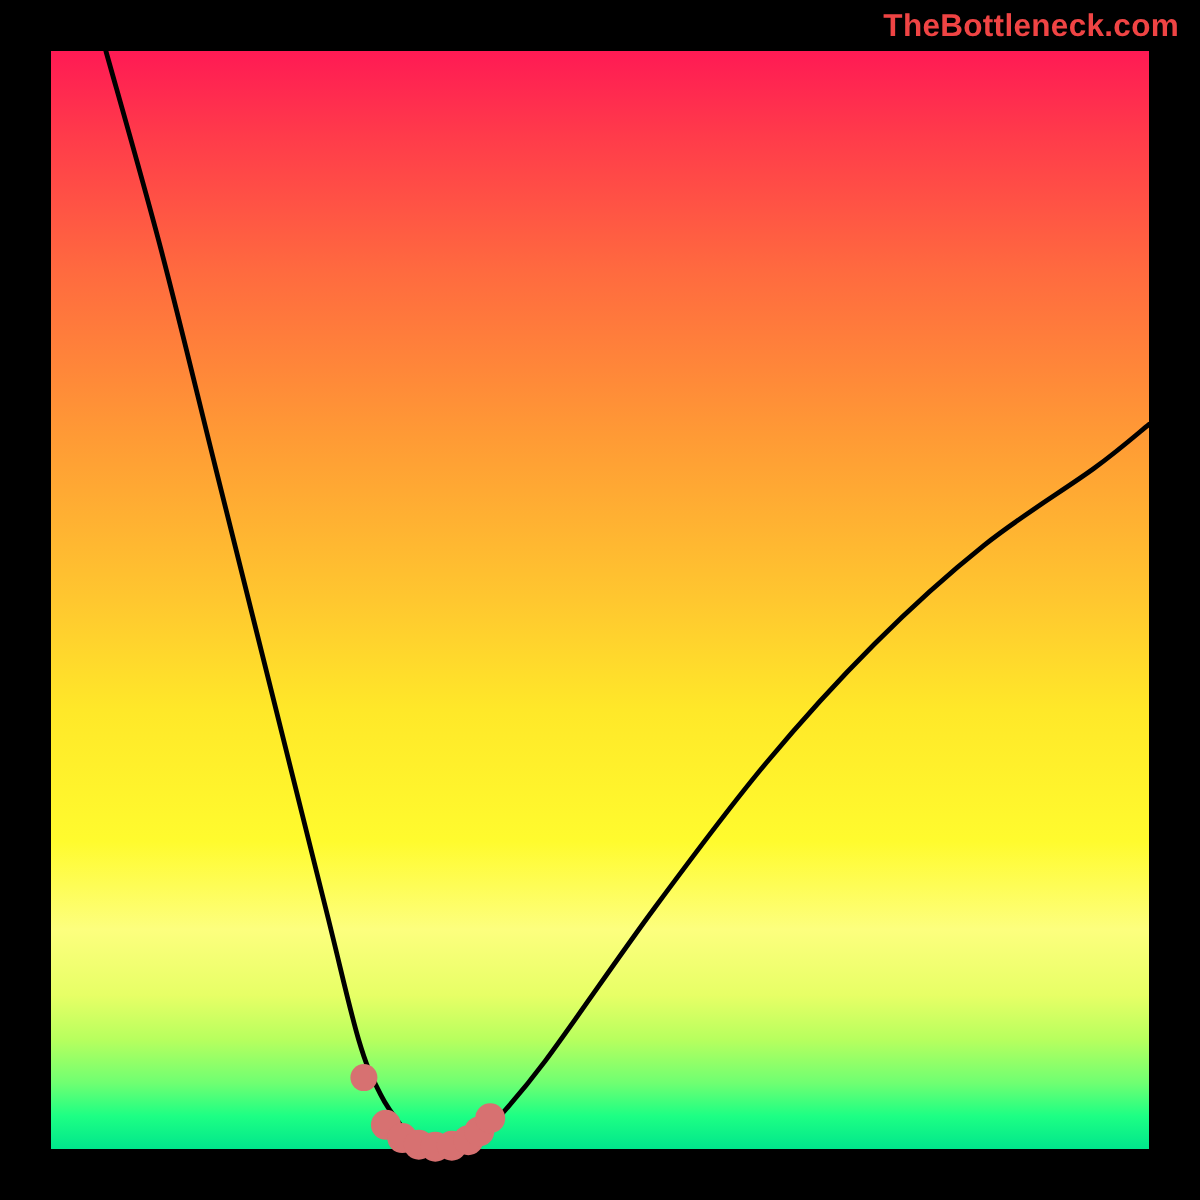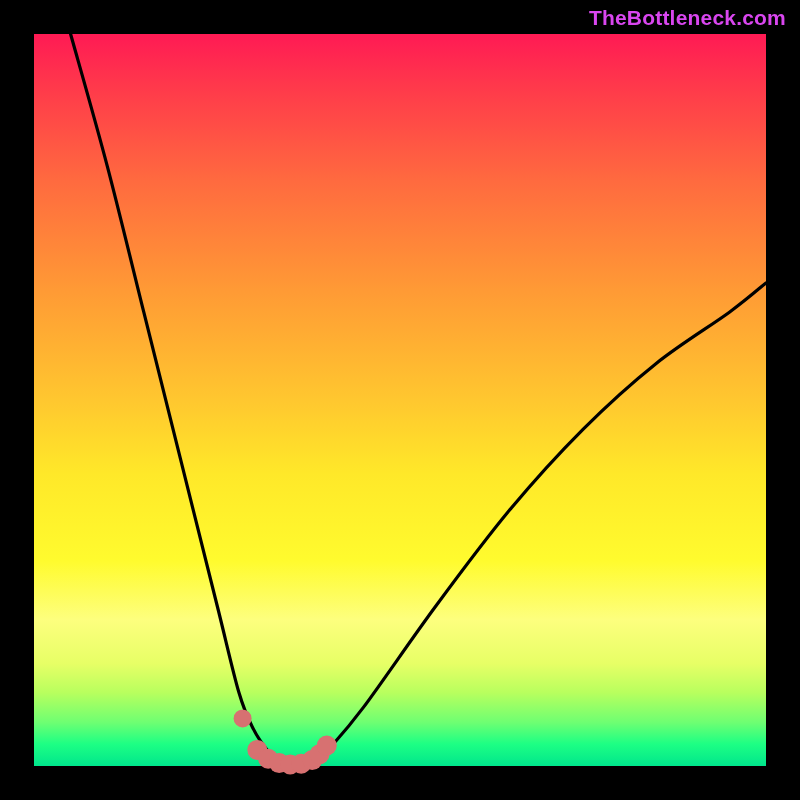--- a/index.html
+++ b/index.html
@@ -33,21 +33,21 @@
       #fdff7e 80%,
       #e7ff66 86%,
       #b8ff5e 90%,
       #6fff72 94%,
       #1dff84 97%,
       #00e68c 100%
     );
   }
   .watermark {
     position: absolute;
-    color: #d946ef;
+    color: #ef4444;
     font-weight: 600;
     letter-spacing: 0.2px;
     white-space: nowrap;
   }
   svg.curve {
     position: absolute;
     left: 0;
     top: 0;
   }
 </style>

